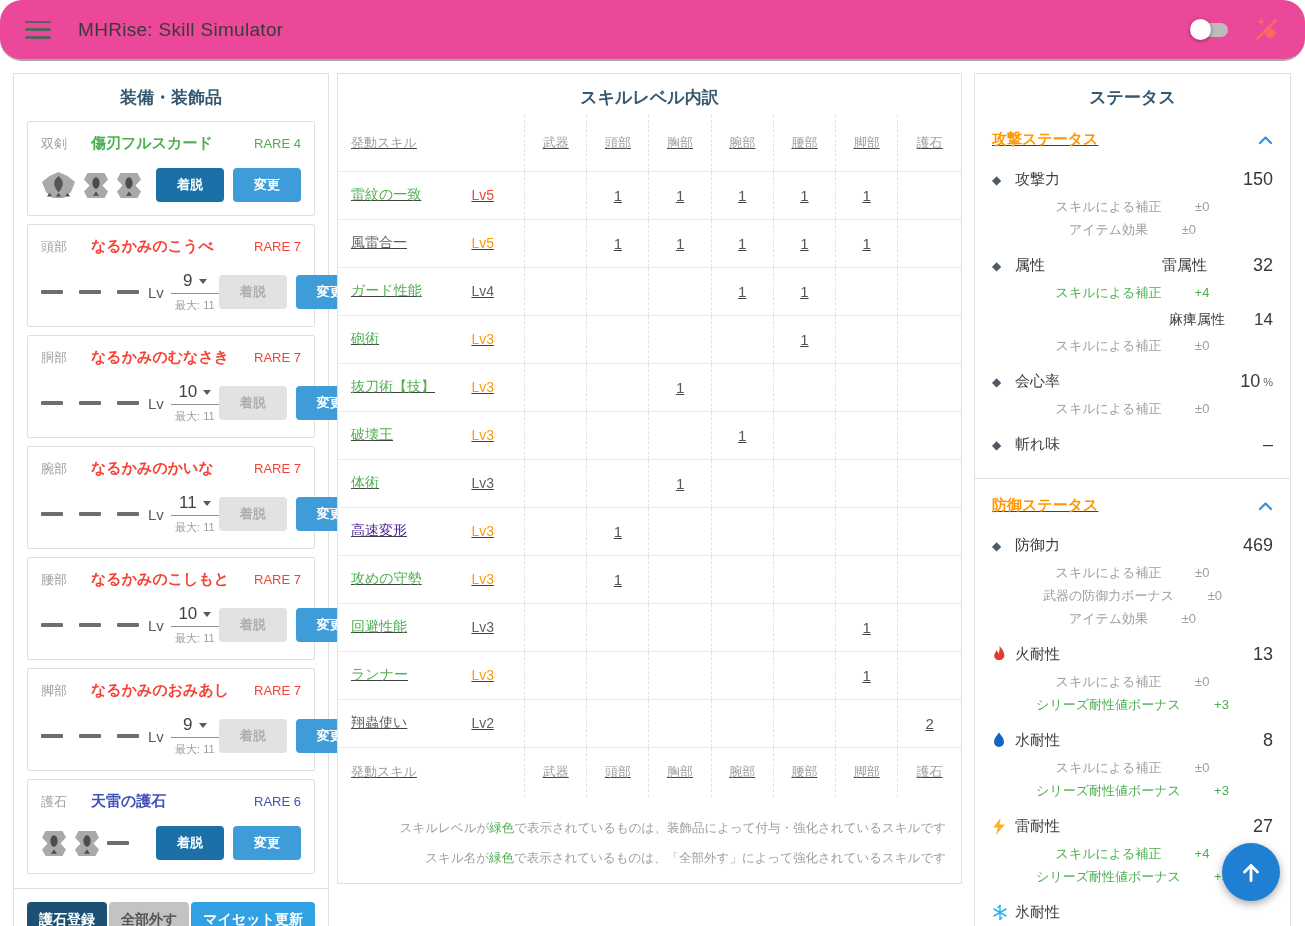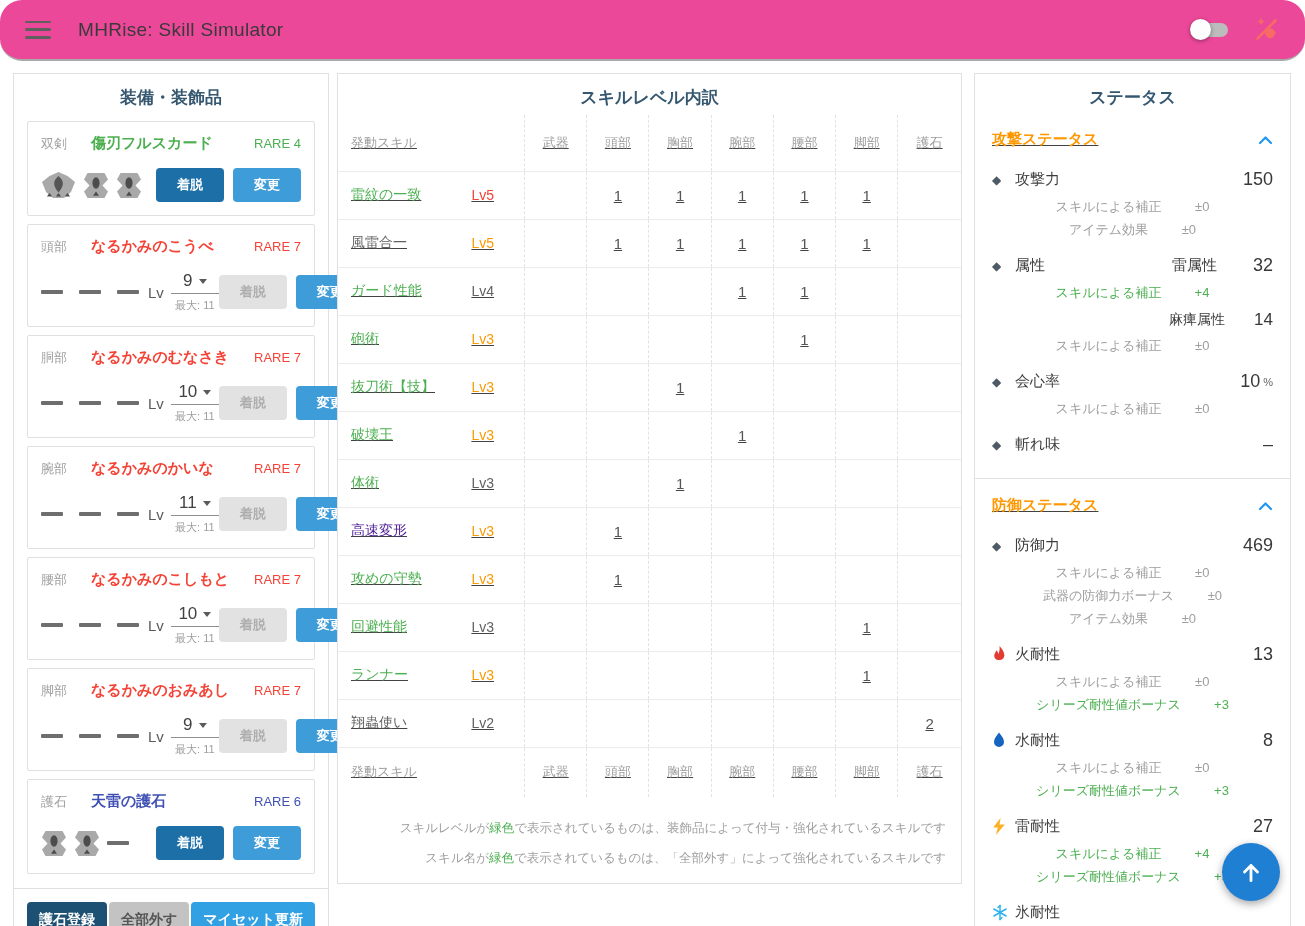--- a/index.html
+++ b/index.html
@@ -66,21 +66,21 @@
   .note-hl { color:#4caf50; }
   
   .sec-head { display:flex; align-items:center; padding:17px 17px 6px;text-decoration:underline; }
   .sec-title { color:#ff9800; font-weight:bold; font-size:15px; }
   .chevron { margin-left:auto; display:flex; cursor:pointer; }
   .st-row { display:flex; align-items:center; padding:0 17px; }
   .st-main { margin-top:9px; height:31px; font-size:15px; color:#3e3e3e; }
   .st-main .s-icon { width:23px; display:flex; align-items:center; flex:none; }
   .diamond { color:#4e5b66; font-size:12px; }
   .spacer { flex:1; }
-  .stat { font-size:15px; color:#3e3e3e; margin-right:8px; }
+  .stat { font-size:15px; color:#3e3e3e; margin-right:18px; }
   .val { width:48px; text-align:right; font-size:18px; color:#383838; flex:none; }
   .unit { font-size:11px; color:#666; margin-left:3px; }
   .st-sub { height:23px; justify-content:center; color:#9e9e9e; font-size:13px; }
   .st-sub .val { font-size:13px; color:#9e9e9e; }
   .st-sub.green, .st-sub.green .val { color:#4caf50; }
   .st-mid { height:28px; justify-content:flex-end; font-size:14px; color:#3e3e3e; margin-top:2px; }
   .st-mid .val { font-size:17px; color:#383838; }
   .divider { border-top:1px solid #e0e0e0; margin-top:18px; }
   
   .fab { position:absolute; left:1222px; top:843px; width:58px; height:58px; border-radius:50%;

